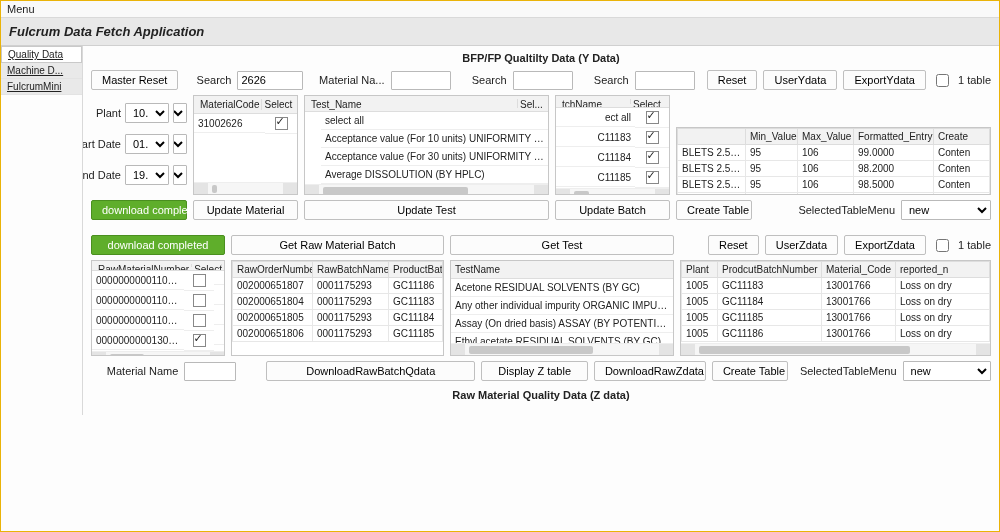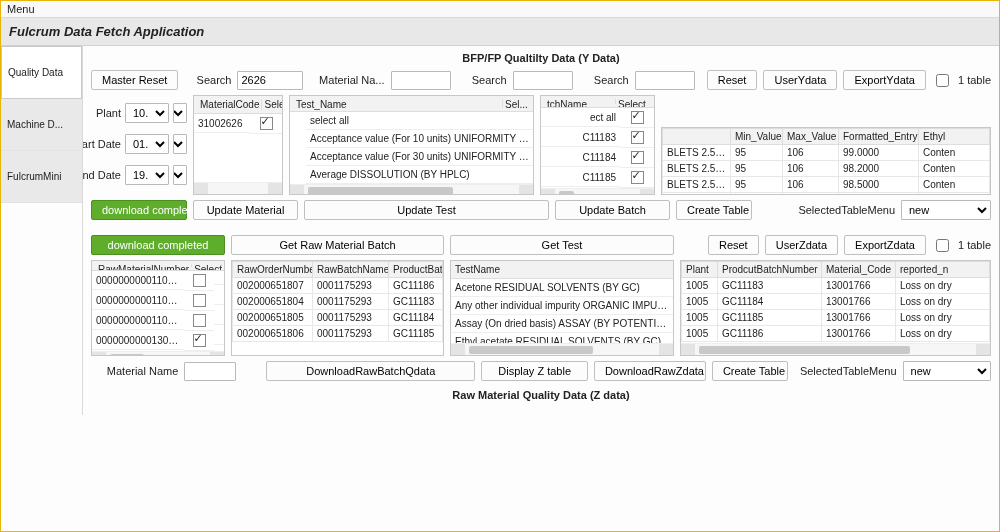--- a/index.html
+++ b/index.html
@@ -3,21 +3,21 @@
 <meta charset="utf-8">
 <style>
   * { box-sizing: border-box; font-family: Arial, Helvetica, sans-serif; }
   html, body { margin:0; padding:0; background:#fdfdfd; color:#222; font-size:11px; }
   .window { width:1000px; height:532px; background:#fdfdfd; border:1px solid #eab308; position:relative; }
   .menubar { background:#f9f9f9; border-bottom:1px solid #d9d9d9; padding:2px 6px; font-size:11px; }
   .appbar { background:#e8e8e8; border-bottom:1px solid #d0d0d0; padding:6px 8px; }
   .apptitle { font-size:13px; font-weight:bold;font-style:italic; }
   .body { display:flex; flex-direction:row; }
   .sidebar { width:82px; border-right:1px solid #d9d9d9; }
-  .tab { padding:20px 6px; border-bottom:1px solid #e3e3e3; background:#e9e9e9; font-size:10px; cursor:pointer; white-space:nowrap; overflow:hidden; text-overflow:ellipsis;}
+  .tab { padding:2px 6px; border-bottom:1px solid #e3e3e3; background:#e9e9e9; font-size:10px; cursor:pointer; white-space:nowrap; overflow:hidden; text-overflow:ellipsis;text-decoration:underline;}
   .tab.active { background:#fff; border:1px solid #c9c9c9; }
   .content { flex:1; padding:4px 8px 8px 8px; overflow:hidden; }
   .section-title { text-align:center; font-weight:bold; font-size:11px; margin:2px 0 6px 0; }
   .row { display:flex; flex-direction:row; align-items:center; gap:6px; margin-bottom:5px; flex-wrap:nowrap;}
   .btn { background:#fcfcfc; border:1px solid #bfbfbf; border-radius:2px; padding:3px 10px; font-size:11px; cursor:pointer; text-align:center; white-space:nowrap; }
   .btn.green { background:#5fae2b; color:#fff; border-color:#4a8f1f; }
   .input, .select, select, input[type=text]{ border:1px solid #b9b9b9; border-radius:1px; padding:2px 3px; font-size:11px; background:#fff; height:19px; }
   select.win { height:20px; font-size:11px; }
   label.fld { font-size:11px; text-align:right; white-space:nowrap;}
   .panebox { border:1px solid #c7c7c7; background:#fff; display:flex; flex-direction:column; overflow:hidden; }
@@ -97,21 +97,21 @@
             <select class="win" style="width:44px;"><option>01...</option></select>
             <select class="win" style="width:14px;"></select>
           </div>
           <div class="row" style="gap:4px; justify-content:flex-end;">
             <label class="fld">End Date</label>
             <select class="win" style="width:44px;"><option>19...</option></select>
             <select class="win" style="width:14px;"></select>
           </div>
         </div>
 
-        <div class="panebox" style="width:90px;justify-content:flex-end;">
+        <div class="panebox" style="width:105px;justify-content:flex-end;">
           <div class="listhead listhead-split">
               <div style="flex:1;">MaterialCode</div>
               <div style="width:32px;">Select</div>
             </div>
           <div style="flex:1;">
             <div class="row" style="gap:0;margin:0;">
               <div class="listcell" style="flex:1;">31002626</div>
               <div class="listcell cell-chk" style="width:32px;"><span class="chk checked"></span></div>
             </div>
           </div>
@@ -172,21 +172,21 @@
                 <col style="width:56px">
                 <col style="width:80px">
                 <col>
               </colgroup>
             <tbody>
                 <tr>
               <th></th>
               <th>Min_Value</th>
               <th>Max_Value</th>
               <th>Formatted_Entry</th>
-              <th>Ethyl</th>
+              <th>Create</th>
             </tr>
             </tbody>
               <tbody id="values-rows">
                 <tr>
                   <td>BLETS 2.5 mg</td>
                   <td>95</td>
                   <td>106</td>
                   <td>99.0000</td>
                   <td>Conten</td>
                 </tr>

